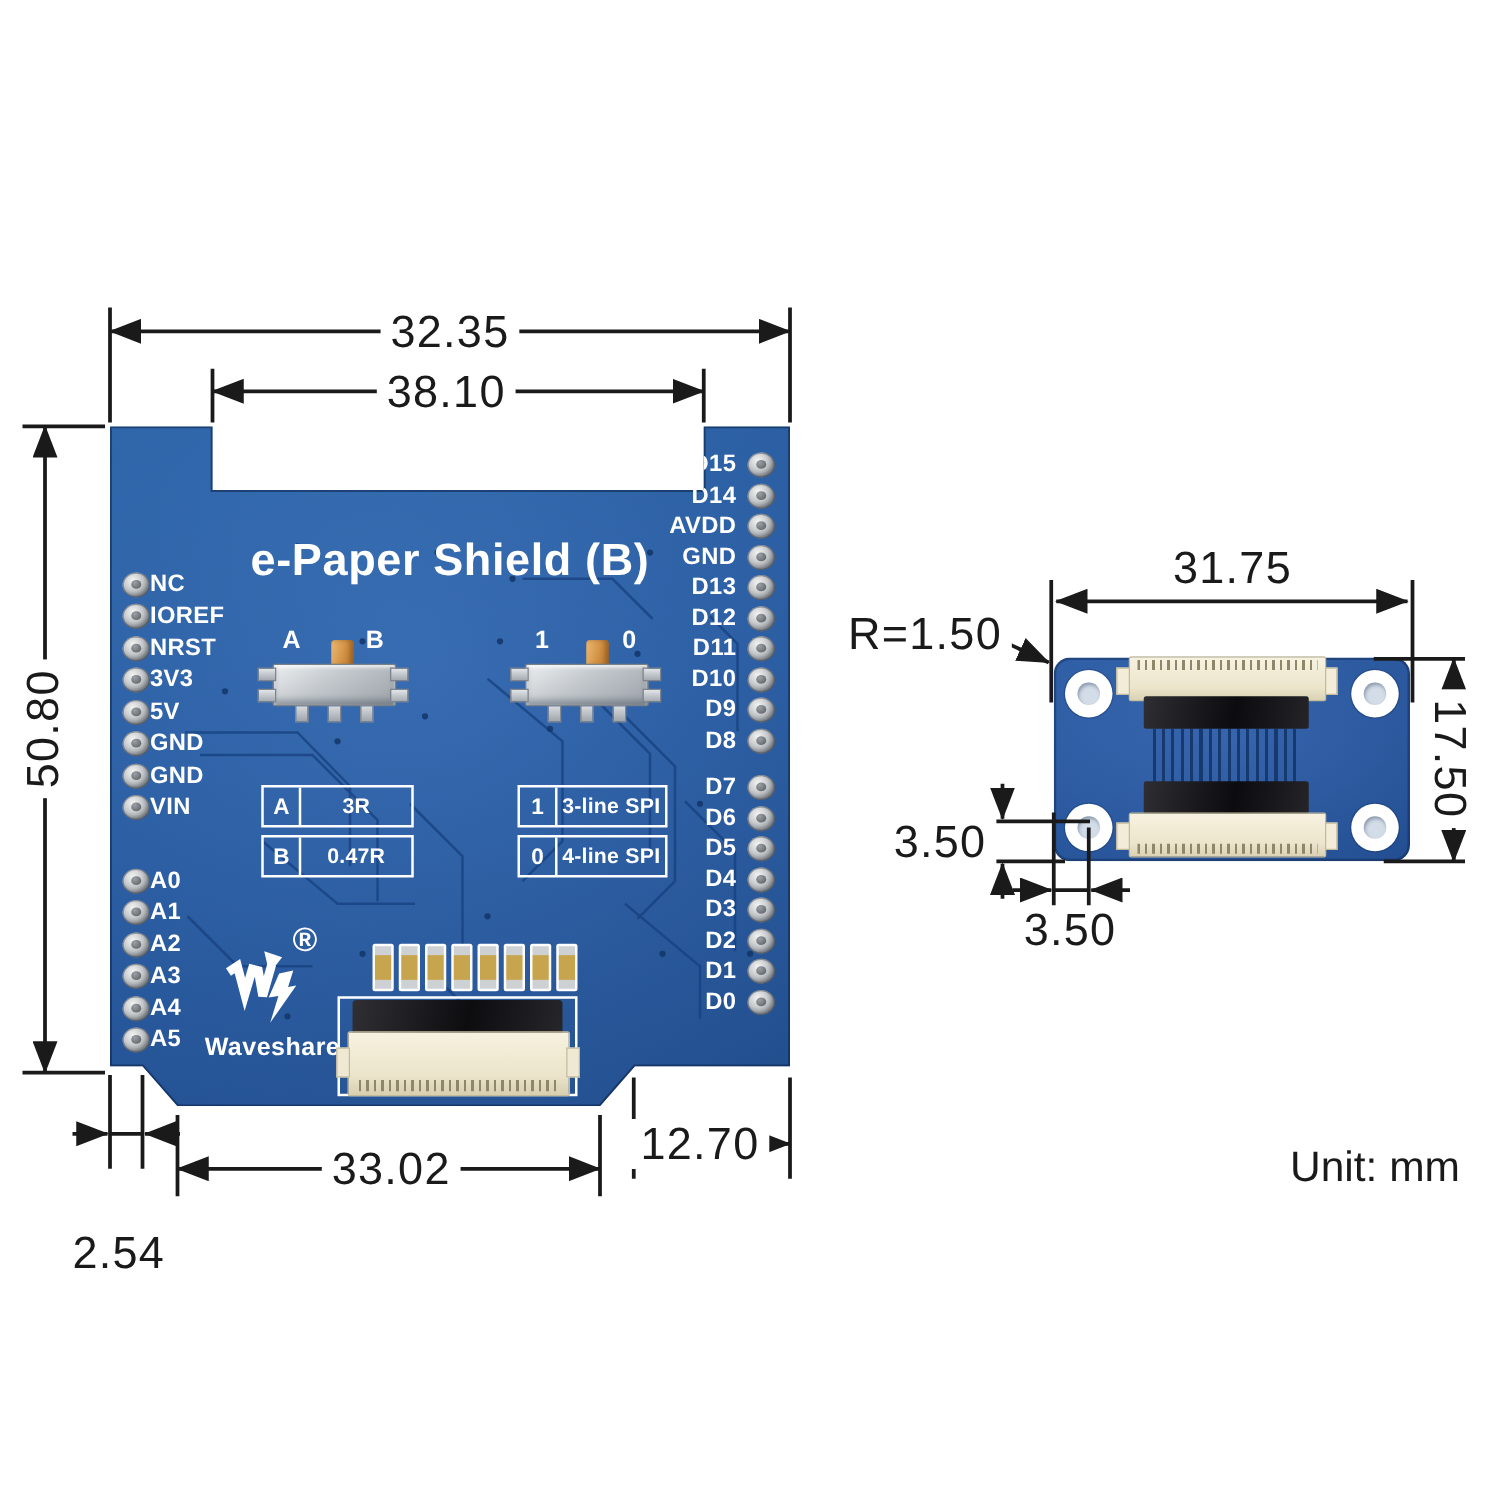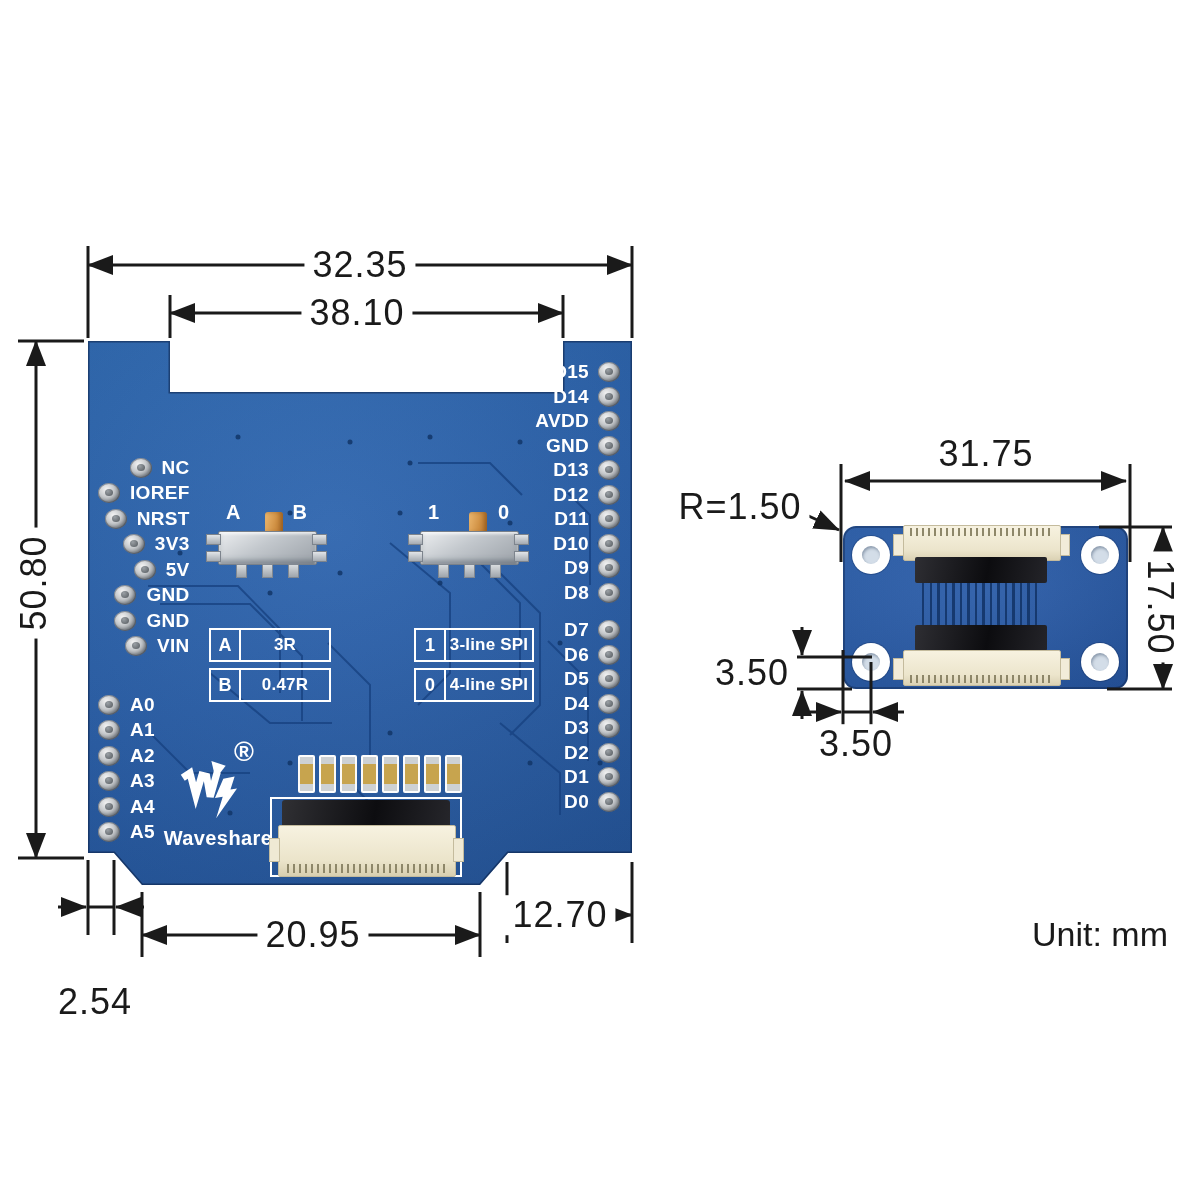--- a/index.html
+++ b/index.html
@@ -21,21 +21,21 @@
     background:radial-gradient(130% 120% at 45% 35%, rgba(255,255,255,.10), rgba(0,0,0,.14)),
                linear-gradient(160deg,#2563b0 0%,#2058a6 55%,#1c4f97 100%);
     clip-path:polygon(0px 0px,82px 0px,82px 51px,475px 51px,475px 0px,544px 0px,
                       544px 512px,420px 512px,392px 544px,54px 544px,26px 512px,0px 512px);}
   #main-board .decor{position:absolute;left:0;top:0;}
 
   .board-title{position:absolute;left:0;right:0;top:86px;text-align:center;
                color:#fff;font-size:36px;font-weight:bold;letter-spacing:.5px;}
 
   .pin-col{position:absolute;}
-  .prow{height:25.5px;display:flex;align-items:center;gap:10px;justify-content:flex-end;}
+  .prow{height:25.5px;display:flex;align-items:center;gap:0;}
   .pin-col.right-col .prow{height:24.5px;justify-content:flex-end;gap:9px;}
   .pad{width:22px;height:20px;border-radius:50%;flex:0 0 auto;
        background:radial-gradient(circle at 38% 32%,#f4f4f4 0%,#c6c9cc 40%,#8d9195 75%,#6e7276 100%);
        box-shadow:inset 0 0 0 1px rgba(55,65,80,.45), inset -2px -2px 3px rgba(40,50,60,.35);}
   .pad::after{content:"";display:block;width:8px;height:7px;border-radius:50%;
        margin:6px auto 0;background:radial-gradient(circle at 35% 30%,#9aa0a5,#54595e);}
   .plabel{color:#fff;font-weight:bold;font-size:19px;letter-spacing:.3px;}
 
   .sswitch{position:absolute;width:97px;height:64px;}
   .sw-label{position:absolute;top:-4px;color:#fff;font-weight:bold;font-size:20px;}
@@ -146,20 +146,21 @@
         <circle cx="322" cy="122" r="2.5"></circle>
           <circle cx="92" cy="212" r="2.5"></circle>
         <circle cx="472" cy="302" r="2.5"></circle>
           <circle cx="512" cy="202" r="2.5"></circle>
         <circle cx="512" cy="422" r="2.5"></circle>
           <circle cx="252" cy="502" r="2.5"></circle>
       </g>
       <path d="M0,0 L82,0 L82,51 L475,51 L475,0 L544,0 L544,512 L420,512 L392,544 L54,544 L26,512 L0,512 Z" fill="none" stroke="rgba(8,25,60,.5)" stroke-width="3"></path>
     </svg>
 
+    <div class="board-title">e-Paper Shield (B)</div>
 
     <div class="pin-col" style="left:10px;top:114px">
 
     <div class="prow">
         <span class="pad"></span>
         <span class="plabel">NC</span>
       </div>
         <div class="prow">
         <span class="pad"></span>
         <span class="plabel">IOREF</span>
@@ -440,21 +441,21 @@
       <path d="M843 712 H871"></path>
 
       <path d="M800 512 L839 530" marker-end="url(#arr)"></path>
     </g>
   </svg>
 
   <div class="dim-label" style="left:360px;top:265px">32.35</div>
   <div class="dim-label" style="left:357px;top:313px">38.10</div>
   <div class="dim-label rot-ccw" style="left:34px;top:583px">50.80</div>
   <div class="dim-label" style="left:95px;top:1002px">2.54</div>
-  <div class="dim-label" style="left:313px;top:935px">20.95</div>
+  <div class="dim-label" style="left:313px;top:935px">33.02</div>
   <div class="dim-label" style="left:560px;top:915px">12.70</div>
   <div class="dim-label" style="left:986px;top:454px">31.75</div>
   <div class="dim-label" style="left:740px;top:507px">R=1.50</div>
   <div class="dim-label rot-cw" style="left:1160px;top:607px">17.50</div>
   <div class="dim-label" style="left:752px;top:673px">3.50</div>
   <div class="dim-label" style="left:856px;top:744px">3.50</div>
 
   <div class="unit-label" style="left:1100px;top:934px">Unit: mm</div>
 </div>
 

